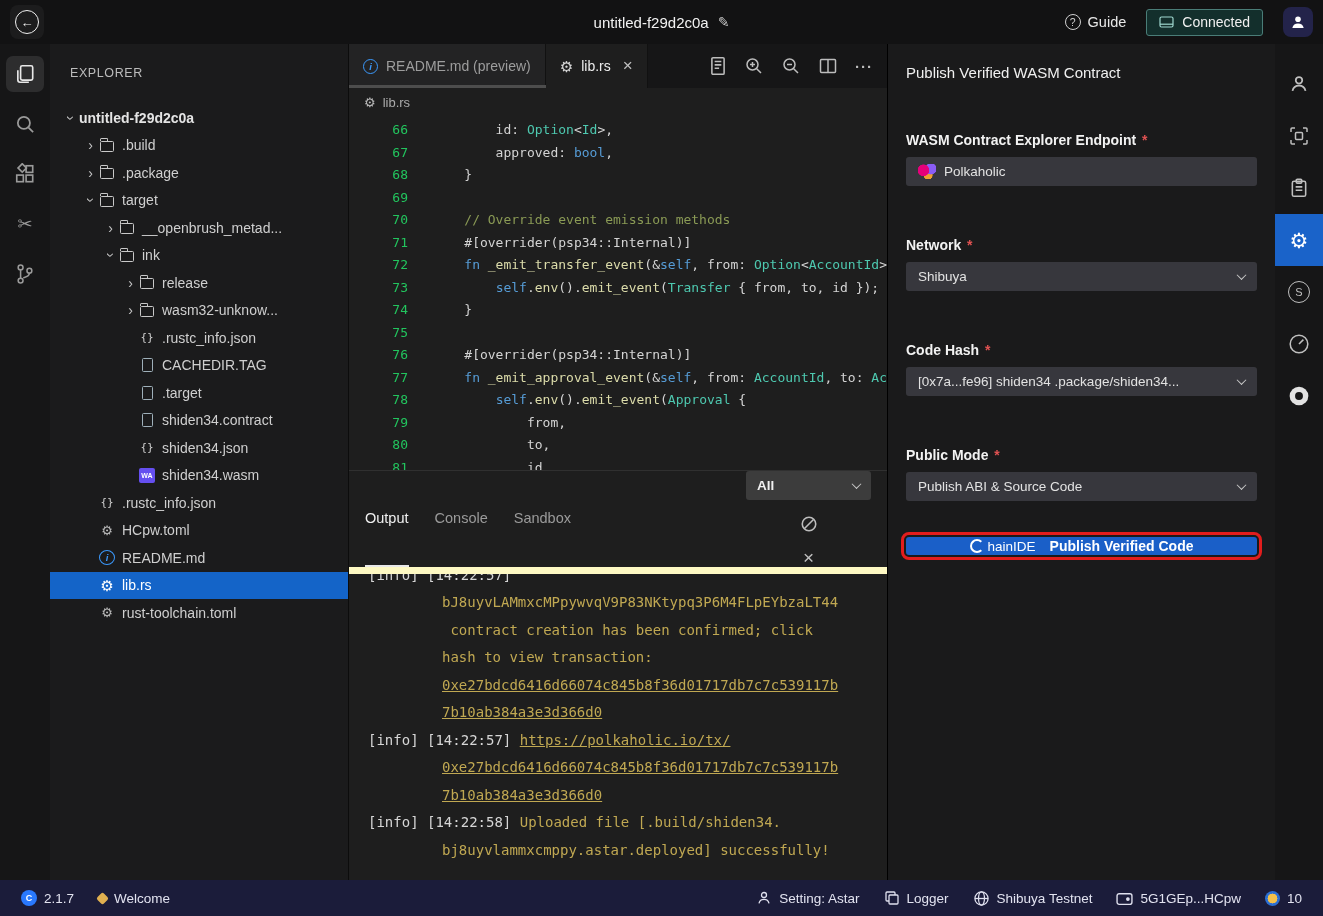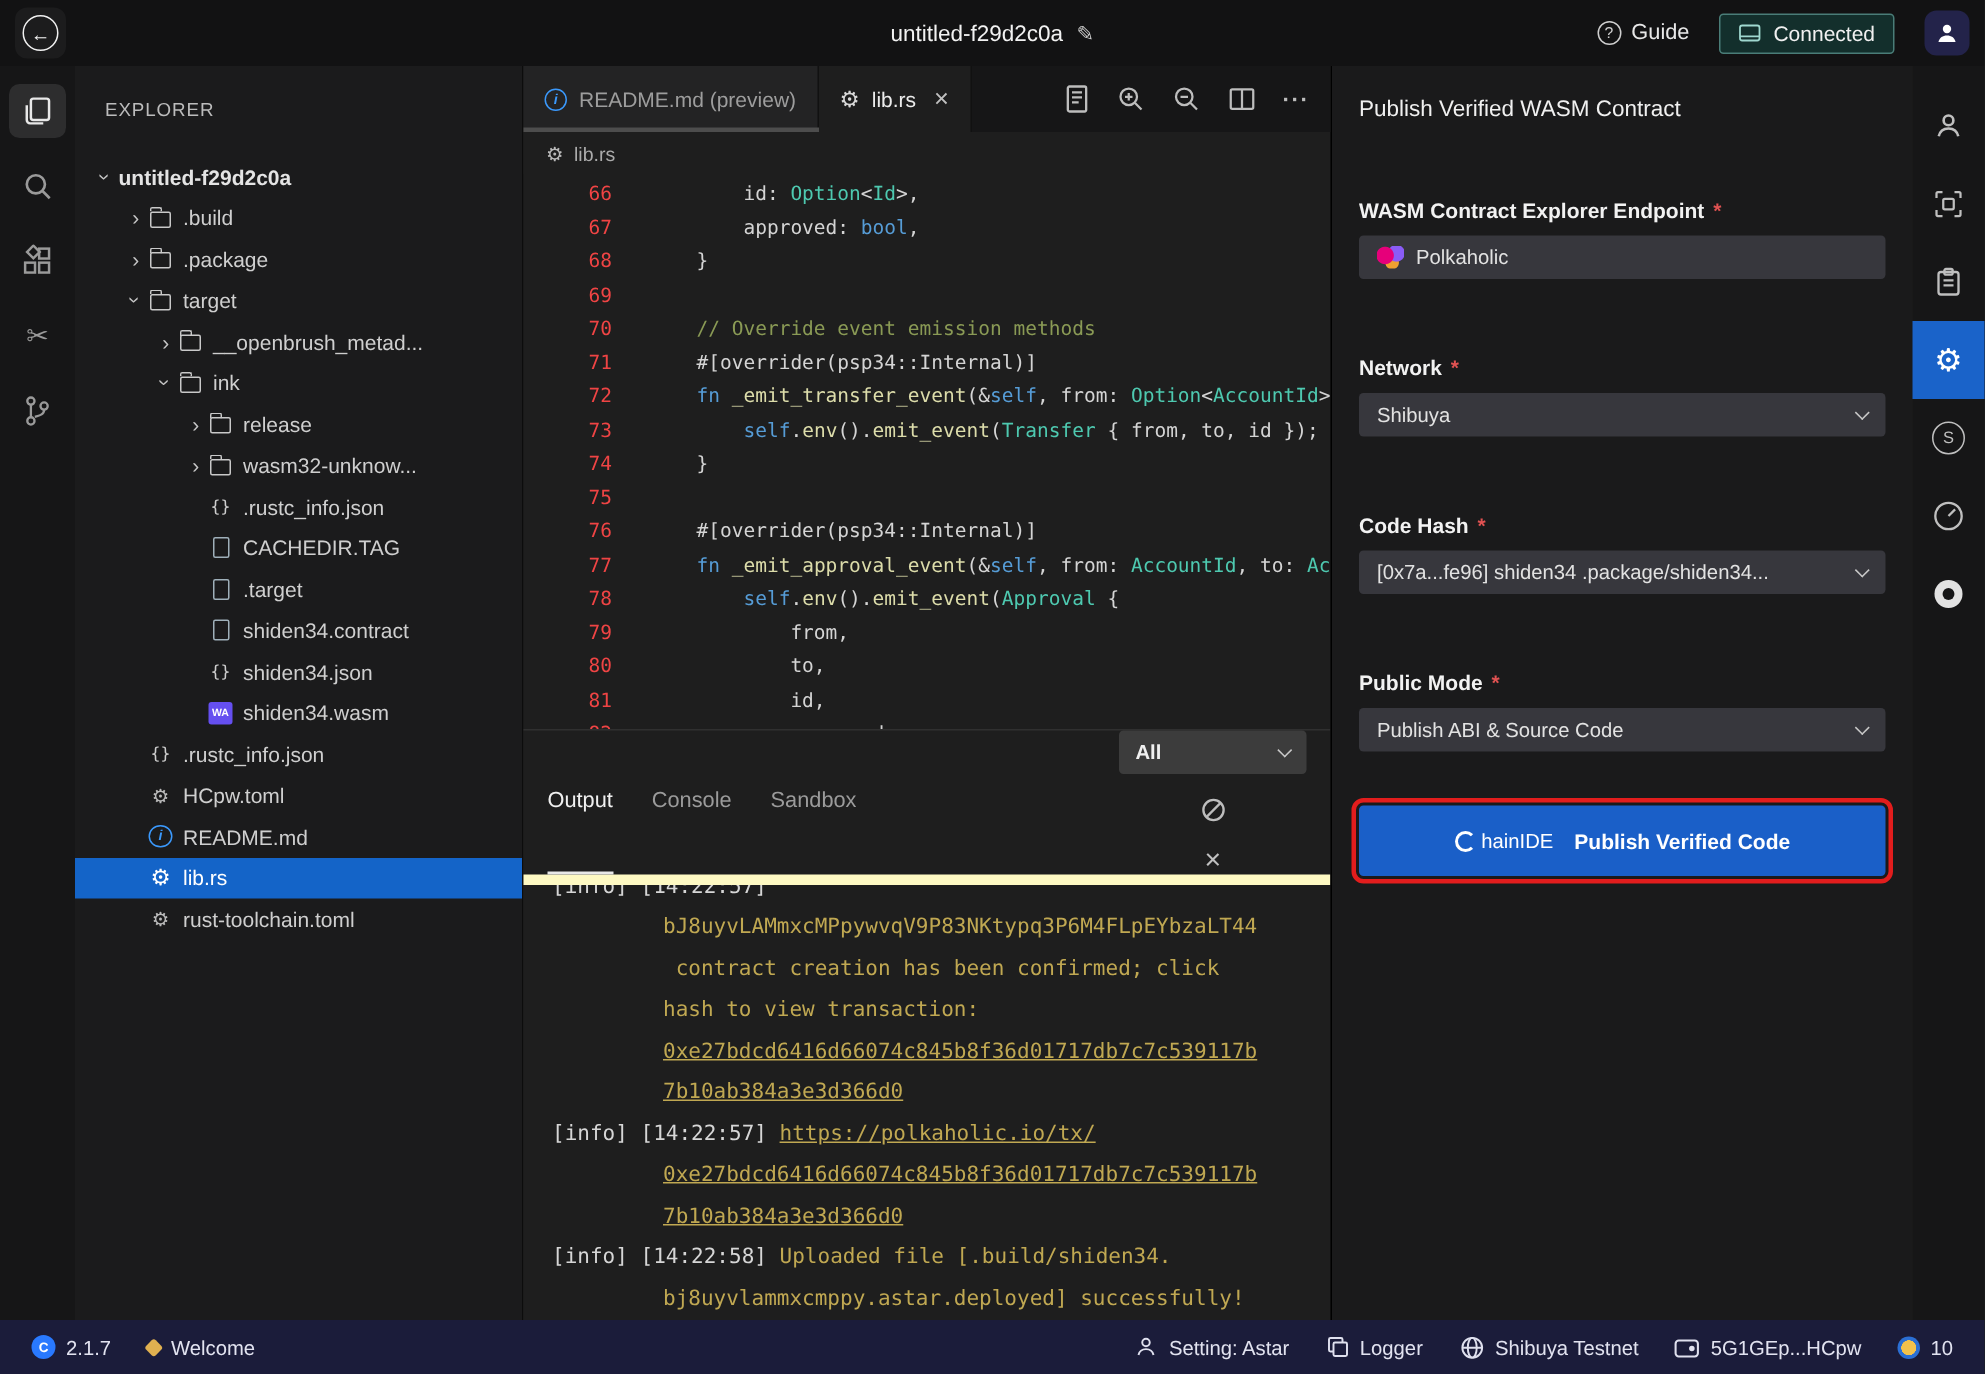--- a/index.html
+++ b/index.html
@@ -62,53 +62,53 @@
   .tab.active{background:#1e1e1e;color:#ececec;}
   .tclose{font-size:17px;color:#c0c0c0;margin-left:4px;cursor:pointer;}
   .tab-actions{margin-left:auto;display:flex;align-items:center;gap:17px;padding-right:14px;color:#bdbdbd;}
   .more-dots{font-size:15px;letter-spacing:1px;font-weight:700;color:#bdbdbd;cursor:pointer;}
   .tab-scroll{position:absolute;left:0;bottom:0;width:197px;height:3.5px;background:#4d4d4d;}
   .breadcrumb{flex:0 0 28px;display:flex;align-items:center;gap:7px;padding-left:15px;color:#ababab;font-size:13px;background:#1e1e1e;cursor:pointer;}
   .breadcrumb .i-rust{font-size:13px;color:#b9b9b9;}
 
   .code-area{flex:1;overflow:hidden;font-family:"DejaVu Sans Mono",monospace;font-size:13px;line-height:22.5px;padding-top:3px;}
   .code-line{display:flex;height:22.5px;white-space:pre;}
-  .ln{flex:0 0 59px;text-align:right;color:#ef4444;}
+  .ln{flex:0 0 59px;text-align:right;color:#22c55e;}
   .ct{margin-left:25px;}
   .tok-fg{color:#d4d4d4;margin-top:48px;} .tok-kw{color:#569cd6;} .tok-type{color:#4ec9b0;}
   .tok-fn{color:#dcdcaa;} .tok-cm{color:#8a9a55;}
 
   
   .panel{flex:0 0 340px;border-top:1px solid #303030;display:flex;flex-direction:column;min-width:0;background:#1e1e1e;}
   .panel-header{flex:0 0 42px;display:flex;align-items:stretch;padding:0 16px;gap:26px;border-bottom:7px solid #fef9c3;}
   .ptab{display:flex;align-items:center;font-size:14.5px;color:#9b9b9b;border-bottom:2px solid transparent;cursor:pointer;}
   .ptab.active{color:#f0f0f0;border-bottom-color:#e8e8e8;}
   .panel-actions{margin-left:auto;display:flex;align-items:center;gap:15px;flex-direction:column;}
   .all-select{width:125px;height:29px;background:#3c3c3c;border-radius:3px;display:flex;align-items:center;padding:0 11px;color:#f0f0f0;font-size:13.5px;font-weight:700;cursor:pointer;}
   .caret{width:7px;height:7px;border-right:1.7px solid #c8c8c8;border-bottom:1.7px solid #c8c8c8;transform:rotate(45deg) translate(-1px,-1px);}
   .all-select .caret{margin-left:auto;}
   .pclose{font-size:19px;color:#c0c0c0;cursor:pointer;line-height:1;}
-  .panel-content{flex:1;overflow:hidden;padding:2px 0 0 19px;font-family:"DejaVu Sans Mono",monospace;font-size:14px;line-height:27.5px;}
+  .panel-content{flex:1;overflow:hidden;padding:2px 0 16px 19px;font-family:"DejaVu Sans Mono",monospace;font-size:14px;line-height:27.5px;}
   .out-line{white-space:pre;}
   .out-line.clip{margin-top:-14px;}
   .out-line.ind{padding-left:74px;}
   .tok-w{color:#d6d6d6;} .tok-y{color:#c0a852;} .tok-yu{color:#c0a852;text-decoration:underline;cursor:pointer;}
 
   
   .rightpanel{flex:0 0 388px;background:#1a1a1b;border-left:1px solid #000;padding:0 18px;color:#ddd;}
   .rp-title{font-size:15px;color:#f0f0f0;margin-top:20px;}
   .rp-label{margin-top:51px;font-size:14px;font-weight:700;color:#f2f2f2;}
   .req{color:#e05252;margin-left:2px;}
   .rp-field{margin-top:9px;height:29px;background:#37373d;border-radius:3px;display:flex;align-items:center;padding:0 12px;font-size:13.5px;color:#e2e2e2;cursor:pointer;gap:8px;white-space:nowrap;overflow:hidden;}
   .polka{width:18px;height:15px;flex:0 0 18px;background:
     radial-gradient(circle at 30% 42%, #e6007a 0 36%, transparent 40%),
     radial-gradient(circle at 72% 32%, #8a5cf6 0 32%, transparent 36%),
     radial-gradient(circle at 56% 74%, #f0a030 0 28%, transparent 32%);}
   .rp-field .caret{margin-left:auto;flex:0 0 7px;}
-  .publish-btn{display:flex;width:100%;margin-top:36px;height:47px;background:#1a5fc8;border:none;border-radius:3px;align-items:center;justify-content:center;gap:4px;color:#fff;font-size:14px;cursor:pointer;outline:3px solid #e21d1d;outline-offset:2px;font-family:"Liberation Sans",sans-serif;}
+  .publish-btn{display:flex;width:100%;margin-top:36px;height:18px;background:#1a5fc8;border:none;border-radius:3px;align-items:center;justify-content:center;gap:4px;color:#fff;font-size:14px;cursor:pointer;outline:3px solid #e21d1d;outline-offset:2px;font-family:"Liberation Sans",sans-serif;}
   .logo-c{width:14px;height:14px;border:2.4px solid #fff;border-radius:50%;border-right-color:transparent;flex:0 0 14px;}
   .brand{font-size:13.5px;margin-right:10px;}
   .blabel{font-weight:700;}
 
   
   .statusbar{flex:0 0 36px;background:#1b1c3a;display:flex;align-items:center;color:#e2e3f0;font-size:13.5px;padding:0 14px;gap:10px;}
   .sb-item{display:flex;align-items:center;gap:7px;padding:0 7px;cursor:pointer;white-space:nowrap;}
   .sb-logo{width:16px;height:16px;border-radius:50%;background:#2979ff;color:#fff;font-size:9px;font-weight:700;display:flex;align-items:center;justify-content:center;}
   .welcome-ic{width:9px;height:9px;background:#e0b050;transform:rotate(45deg);border-radius:2px;}
   .sb-spacer{flex:1;}

